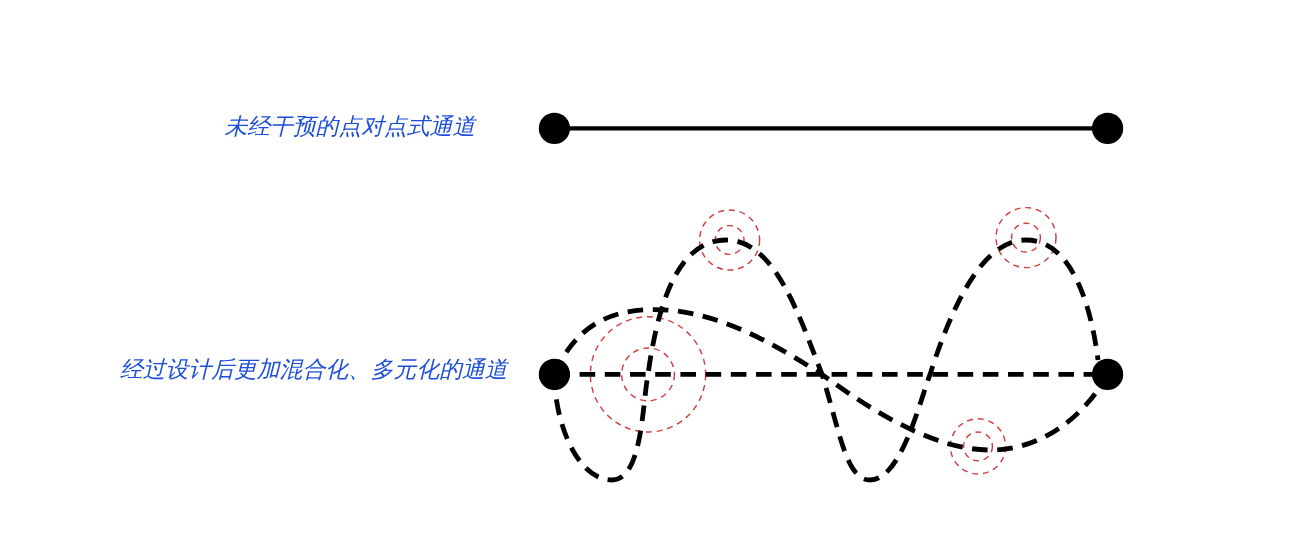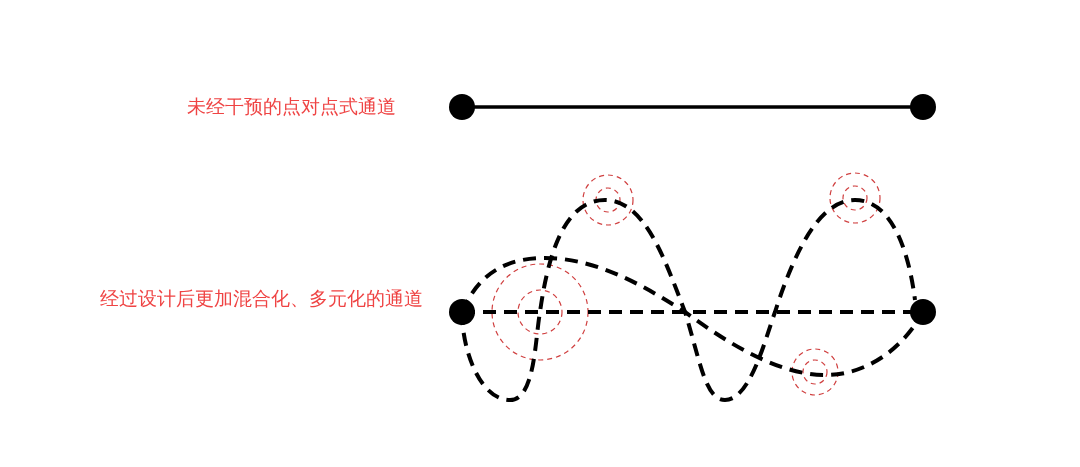--- a/index.html
+++ b/index.html
@@ -10,31 +10,32 @@
     body {
       width: 1080px;
       height: 467px;
       position: relative;
       overflow: hidden;
       font-family: "DejaVu Sans", "Liberation Sans", sans-serif;
     }
     .label {
       position: absolute;
       font-size: 19px;
-      color: #ef4444;
+      color: #1d4ed8;
       white-space: nowrap;
       line-height: 24px;
+      font-style: italic;
     }
     #label-top {
       right: 684px;
       top: 94px;
     }
     #label-bottom {
       right: 657px;
-      top: 286px;
+      top: 296px;
     }
     svg.diagram {
       position: absolute;
       left: 0;
       top: 0;
     }
   </style>
 </head>
 <body>
 

